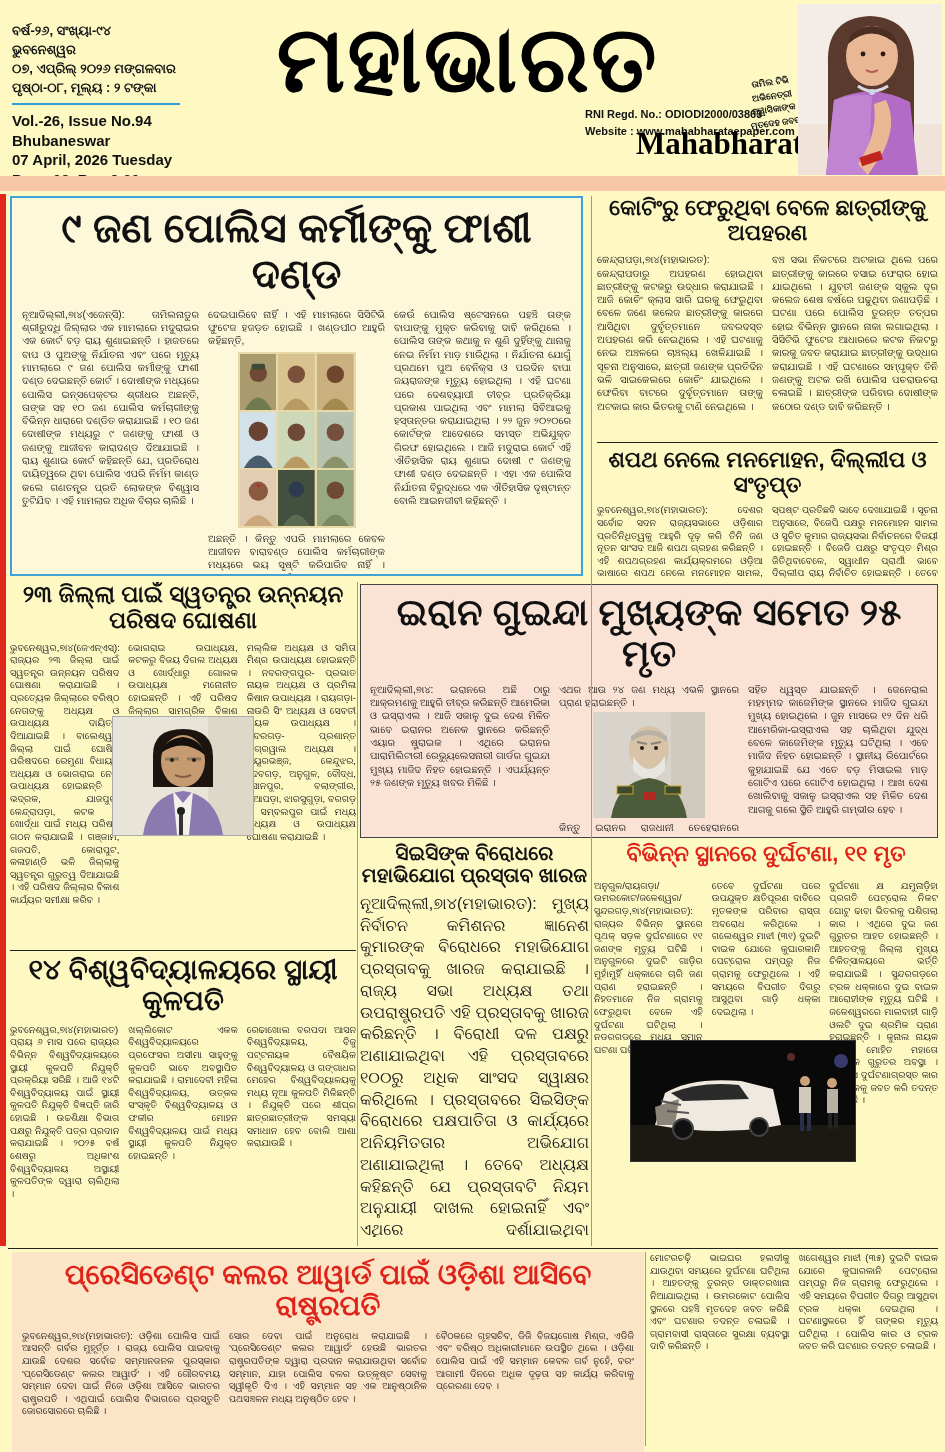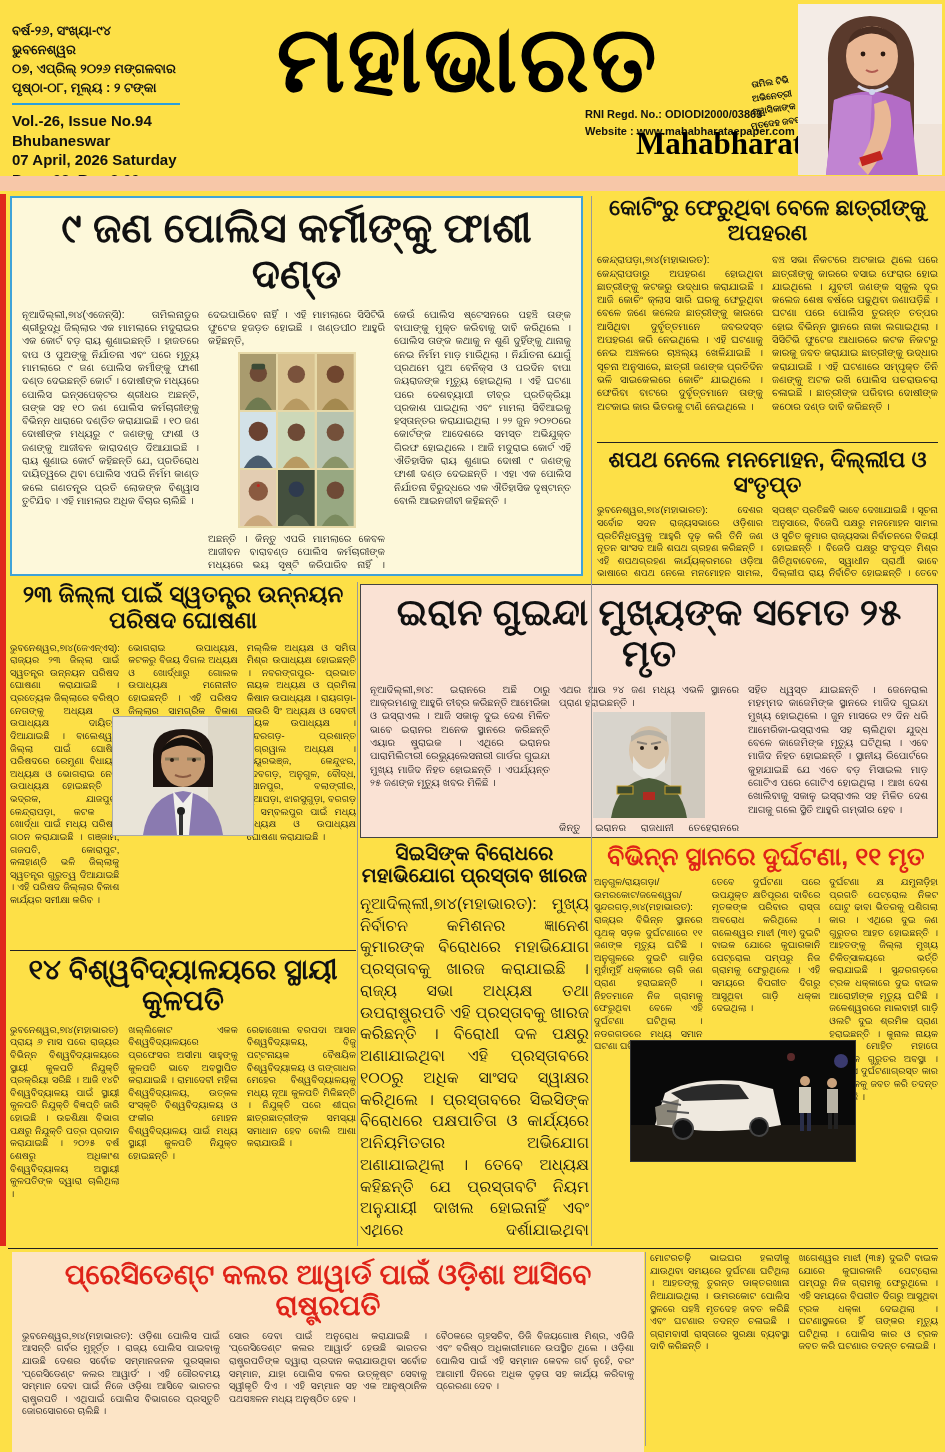--- a/index.html
+++ b/index.html
@@ -1,18 +1,18 @@
 <!DOCTYPE html>
 <html><head>
 <meta charset="utf-8">
 <style>
   * { margin:0; padding:0; box-sizing:border-box; }
   html,body { background:#fff; }
   body { font-family:"Liberation Sans","DejaVu Sans",sans-serif; color:#111; }
-  #page { position:relative; width:945px; height:1452px; background:#fde047; overflow:hidden; margin:0 auto; }
+  #page { position:relative; width:945px; height:1452px; background:#fef9c3; overflow:hidden; margin:0 auto; }
 
   
   .hdr-left { position:absolute; left:12px; top:22px; width:190px; }
   .hdr-left .od { font-size:13px; font-weight:bold; line-height:1.45; color:#111; }
   .blue-rule { width:168px; height:2px; background:#2ba0dc; margin:6px 0 6px 0; }
   .hdr-left .en { font-size:15px; font-weight:bold; line-height:1.3; color:#111; }
   .masthead { position:absolute; left:185px; top:-6px; width:565px; height:130px; overflow:hidden;
               font-size:92px; font-weight:900; letter-spacing:2px; color:#000; text-align:center;
               line-height:130px; white-space:nowrap; }
   .rni { position:absolute; left:585px; top:106px; width:300px; font-size:11px; font-weight:bold; line-height:1.5; color:#111; }
@@ -55,21 +55,21 @@
   .a5 { left:360px; top:584px; width:578px; height:254px; background:#fae2d4; border:1px solid #444; padding:5px 9px; }
   .a5 .hl { font-size:37px; margin:2px 0 8px 0; }
   .a5 .cols { height:178px; }
   .gen-photo { width:112px; margin:3px auto; display:block; }
 
   .a6 { left:360px; top:842px; width:229px; height:404px; }
   .a6 .hl { font-size:20px; margin-bottom:6px; }
   .a6 .single { height:344px; }
 
   .a7 { left:594px; top:842px; width:344px; height:404px; }
-  .a7 .hl { font-size:25px; margin-bottom:6px; }
+  .a7 .hl { font-size:22px; margin-bottom:13px; }
   .a7 .cols { height:352px; }
   .a7 .col { font-size:9.5px; }
   .crash-photo { position:absolute; left:36px; top:198px; width:226px; height:122px; border:1px solid #333; }
 
   .a8 { left:10px; top:954px; width:346px; height:290px; }
   .a8 .hl { font-size:28px; margin-bottom:7px; }
   .a8 .cols { height:242px; }
   .a8 .col { font-size:9.5px; }
 
   .a9 { left:12px; top:1252px; width:632px; height:240px; background:#fce4c6; padding:5px 10px; }
@@ -90,21 +90,21 @@
 <div id="page">
 
   <div class="hdr-left">
     <div class="od">ବର୍ଷ-୨୬, ସଂଖ୍ୟା-୯୪</div>
     <div class="od">ଭୁବନେଶ୍ୱର</div>
     <div class="od">୦୭, ଏପ୍ରିଲ୍ ୨୦୨୬ ମଙ୍ଗଳବାର</div>
     <div class="od">ପୃଷ୍ଠା-୦୮, ମୂଲ୍ୟ : ୨ ଟଙ୍କା</div>
     <div class="blue-rule"></div>
     <div class="en">Vol.-26, Issue No.94</div>
     <div class="en">Bhubaneswar</div>
-    <div class="en">07 April, 2026 Saturday</div>
+    <div class="en">07 April, 2026 Tuesday</div>
     <div class="en">Page-08, Rs.: 2.00</div>
   </div>
 
   <div class="masthead">ମହାଭାରତ</div>
 
   <div class="rni">
     <div>RNI Regd. No.: ODIODI2000/03863</div>
     <div>Website : www.mahabharataepaper.com</div>
   </div>
 

